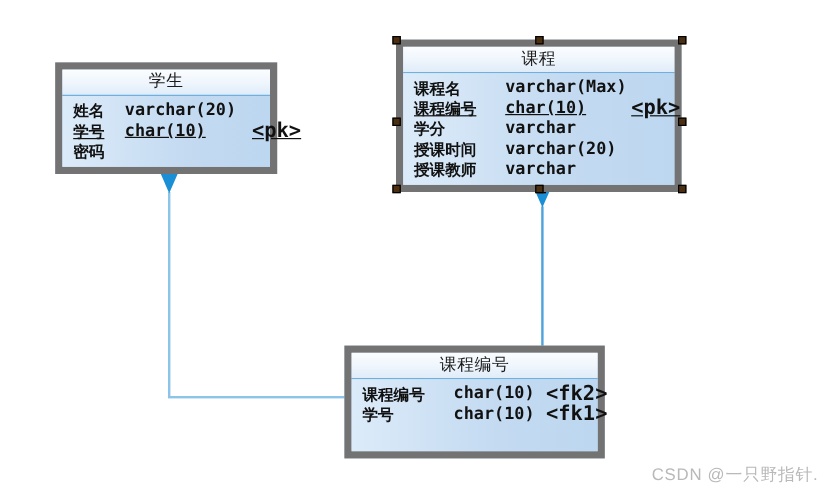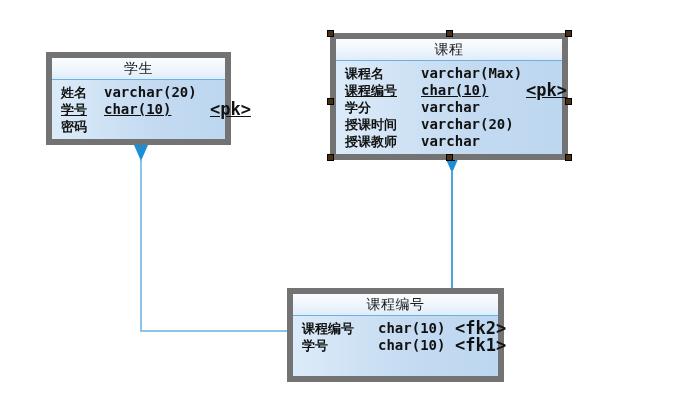--- a/index.html
+++ b/index.html
@@ -209,14 +209,15 @@
         <span class="attr-key">&lt;fk2&gt;</span>
       </div>
       <div class="attr-row">
         <span class="attr-name">学号</span>
         <span class="attr-type">char(10)</span>
         <span class="attr-key">&lt;fk1&gt;</span>
       </div>
     </div>
   </div>
 
+  <div id="watermark">CSDN @一只野指针.</div>
 
 </div>
 
 </body></html>

